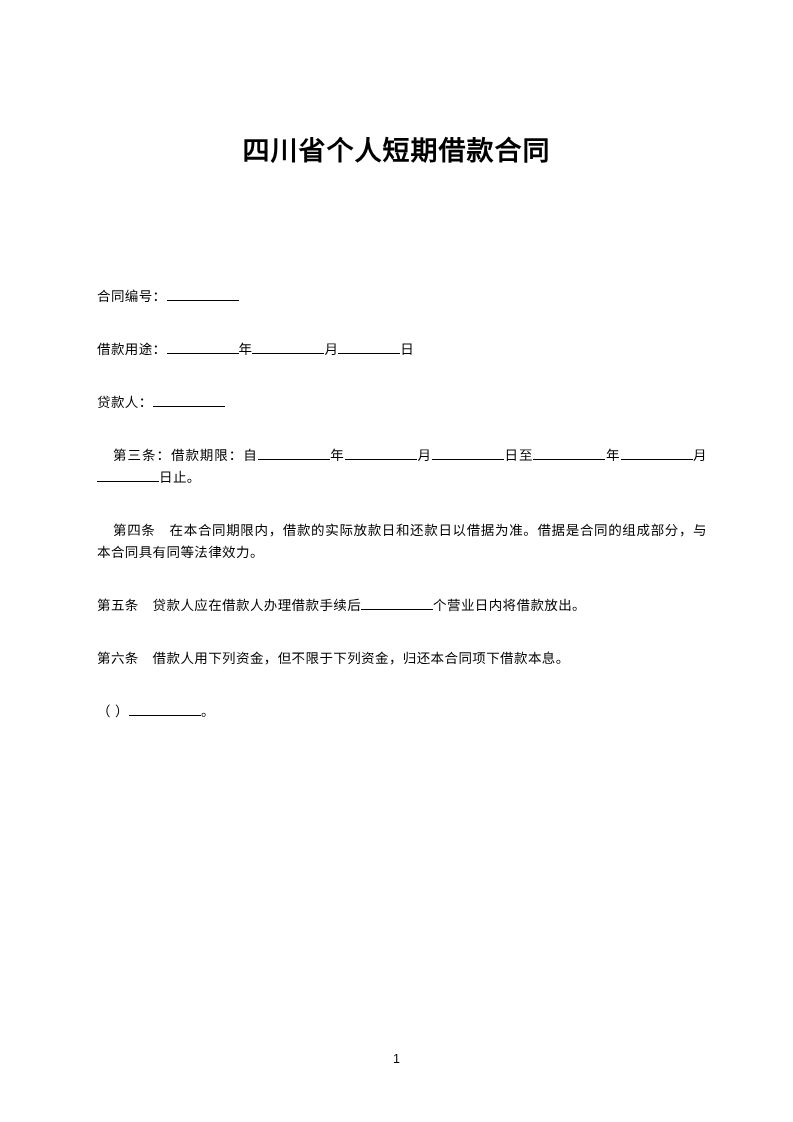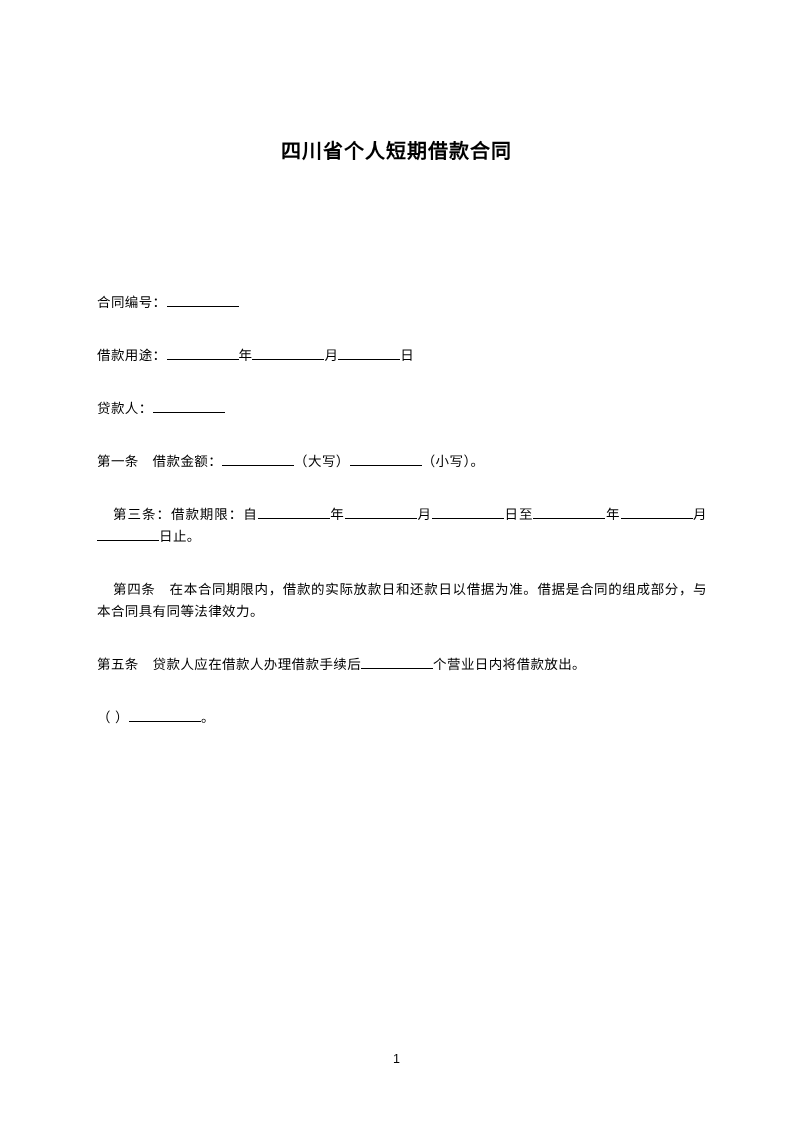--- a/index.html
+++ b/index.html
@@ -21,28 +21,28 @@
     height: 1122px;
     box-sizing: border-box;
     padding: 0;
   }
   .doc-title {
     position: absolute;
     top: 134px;
     left: 0;
     width: 793px;
     text-align: center;
-    font-size: 20px;
+    font-size: 27px;
     font-weight: bold;
     letter-spacing: 1px;
     line-height: 34px;
   }
   .body-block {
     position: absolute;
-    top: 292px;
+    top: 286px;
     left: 97px;
     width: 610px;
   }
   .para {
     font-size: 13.5px;
     line-height: 22px;
     margin: 0 0 31px 0;
     text-align: justify;
     letter-spacing: 0.4px;
   }
@@ -82,35 +82,33 @@
       <span>借款用途：</span><span class="blank b-lg"></span><span>年</span><span class="blank b-lg"></span><span>月</span><span class="blank b-md"></span><span>日</span>
     </p>
 
 
     <p class="para">
       <span>贷款人：</span><span class="blank b-lg"></span>
     </p>
 
 
 
-    <p class="para">
-      <span>第一条　借款金额：</span><span class="blank b-lg"></span><span>（大写）</span><span class="blank b-lg"></span><span>（小写）。</span>
-    </p>
 
 
     <p class="para indent">
       <span>第三条：借款期限：自</span><span class="blank b-lg"></span><span>年</span><span class="blank b-lg"></span><span>月</span><span class="blank b-lg"></span><span>日至</span><span class="blank b-lg"></span><span>年</span><span class="blank b-lg"></span><span>月</span><span class="blank b-md"></span><span>日止。</span>
     </p>
 
     <p class="para indent">第四条　在本合同期限内，借款的实际放款日和还款日以借据为准。借据是合同的组成部分，与本合同具有同等法律效力。</p>
 
     <p class="para">
       <span>第五条　贷款人应在借款人办理借款手续后</span><span class="blank b-lg"></span><span>个营业日内将借款放出。</span>
     </p>
 
+    <p class="para">第六条　借款人用下列资金，但不限于下列资金，归还本合同项下借款本息。</p>
 
     <p class="para">
       <span>（ ）</span><span class="blank b-lg"></span><span>。</span>
     </p>
 
   </div>
 
   <div class="page-number">1</div>
 
 </div>

